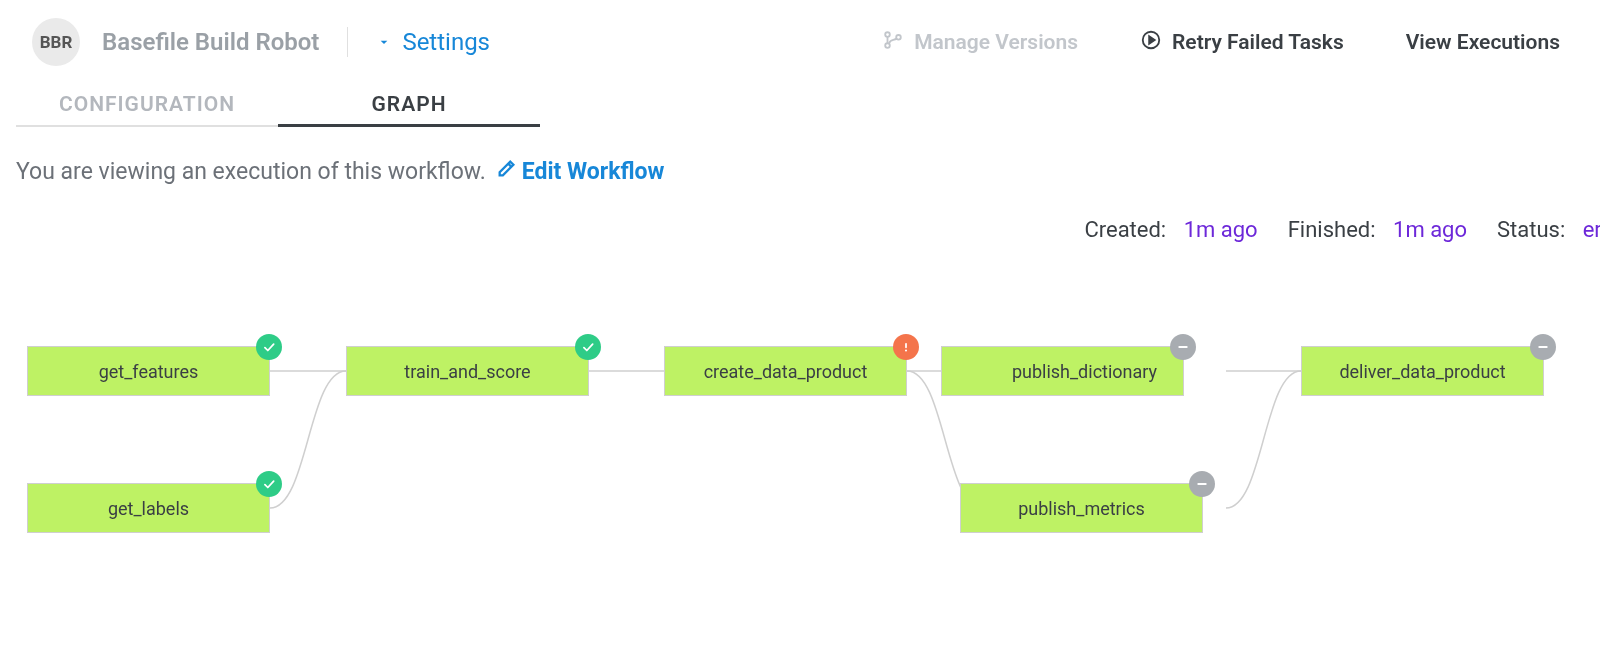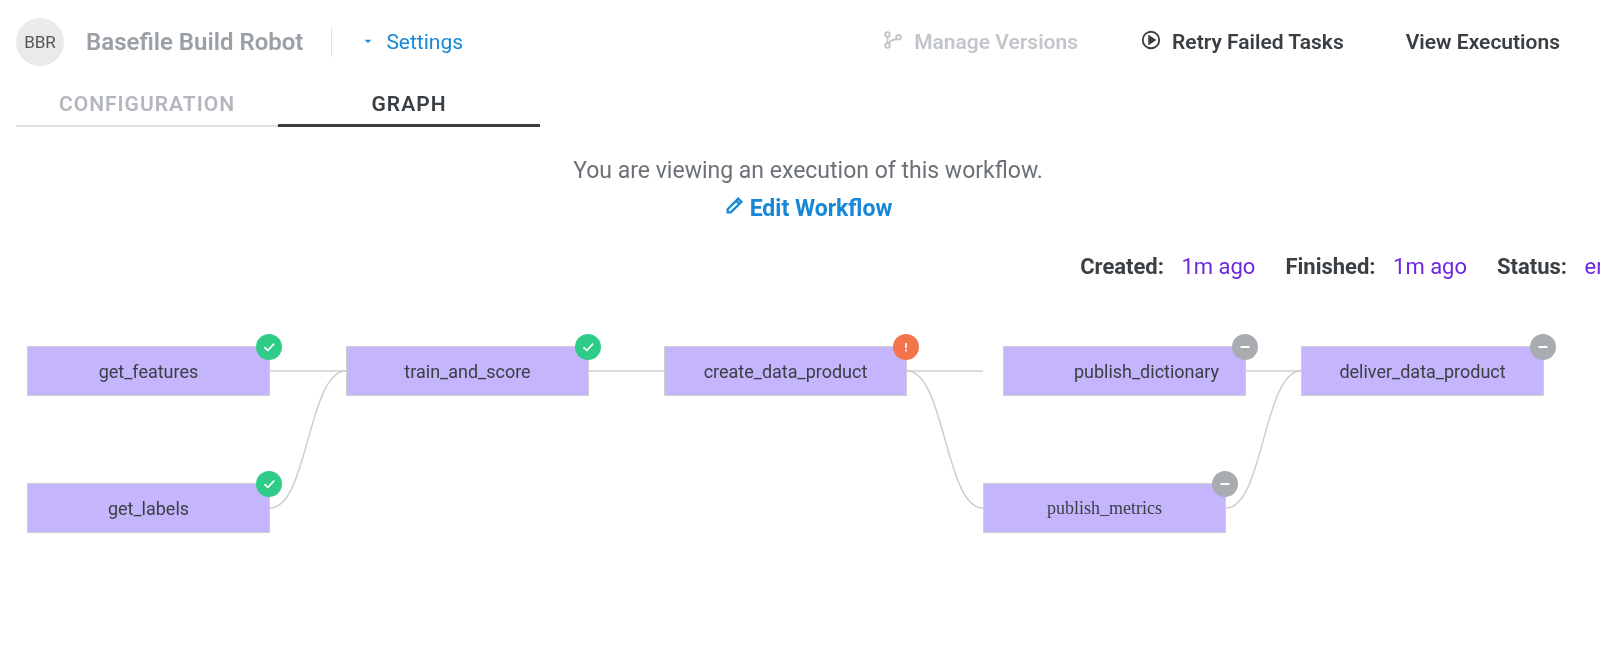--- a/index.html
+++ b/index.html
@@ -21,40 +21,41 @@
       gap: 22px;
     }
     .avatar {
       width: 48px; height: 48px;
       border-radius: 50%;
       background: #eaeaea;
       display: flex;
       align-items: center;
       justify-content: center;
       font-size: 17px;
-      font-weight: 400;
+      font-weight: 700;
       color: #555;
+      margin-left: 16px;
     }
     .workflow-name {
       font-size: 24px;
       font-weight: 600;
       color: #9aa0a6;
     }
     .vsep {
       width: 1px;
       height: 30px;
       background: #e0e0e0;
       margin: 0 6px;
     }
     .settings-link {
       display: flex;
       align-items: center;
       gap: 10px;
       color: #1787d8;
-      font-size: 21px;
+      font-size: 24px;
       cursor: pointer;
     }
     .settings-link svg { width: 16px; height: 16px; }
 
     .header-spacer { flex: 1; }
 
     .header-action {
       display: flex;
       align-items: center;
       gap: 10px;
@@ -91,21 +92,20 @@
     }
 
     
     .info-line {
       margin: 30px 0 0 16px;
       font-size: 23px;
       color: #6c7178;
       display: flex;
       align-items: center;
       gap: 10px;
-      flex-direction: column;
     }
     .edit-link {
       color: #1787d8;
       font-weight: 700;
       display: inline-flex;
       align-items: center;
       gap: 4px;
       cursor: pointer;
     }
     .edit-link svg { width: 22px; height: 22px; }
@@ -113,21 +113,21 @@
     
     .meta-line {
       display: flex;
       justify-content: flex-end;
       gap: 30px;
       margin-top: 32px;
       padding-right: 0;
       font-size: 22px;
     }
     .meta-item { white-space: nowrap; }
-    .meta-label { font-weight: 700; color: #3a3f44; }
+    .meta-label { font-weight: 400; color: #3a3f44; }
     .meta-value { color: #6d28d9; margin-left: 12px; }
     .meta-line .meta-item:last-child { overflow: hidden; width: 103px; }
 
     
     .graph-canvas {
       position: absolute;
       left: 0;
       top: 300px;
       width: 1600px;
       height: 330px;
@@ -136,21 +136,21 @@
       position: absolute;
       left: 0; top: 0;
       width: 100%; height: 100%;
       pointer-events: none;
     }
     .node {
       position: absolute;
       width: 243px;
       height: 50px;
       border: 1px solid #cfcfcf;
-      background: #c4b5fd;
+      background: #bef264;
       display: flex;
       align-items: center;
       justify-content: center;
       font-size: 18px;
       color: #3a3f44;
       cursor: pointer;
     }
     .node .status-badge {
       position: absolute;
       top: -13px;
@@ -282,29 +282,29 @@
     </div>
     <div class="node" style="left: 664px; top: 46px;">
       <span>create_data_product</span>
       <div class="status-badge status-error">
         <svg viewBox="0 0 24 24" fill="#fff">
           <rect x="10.5" y="5" width="3" height="9" rx="1.5"></rect>
           <circle cx="12" cy="18" r="1.8"></circle>
         </svg>
       </div>
     </div>
-    <div class="node" style="left: 1003px; top: 46px; padding-left: 44px;">
+    <div class="node" style="left: 941px; top: 46px; padding-left: 44px;">
       <span>publish_dictionary</span>
       <div class="status-badge status-pending">
         <svg viewBox="0 0 24 24" fill="#fff">
           <rect x="5" y="10.5" width="14" height="3" rx="1.5"></rect>
         </svg>
       </div>
     </div>
-    <div class="node" style="left: 983px; top: 183px; font-family: Liberation Serif, serif;">
+    <div class="node" style="left: 960px; top: 183px;">
       <span>publish_metrics</span>
       <div class="status-badge status-pending">
         <svg viewBox="0 0 24 24" fill="#fff">
           <rect x="5" y="10.5" width="14" height="3" rx="1.5"></rect>
         </svg>
       </div>
     </div>
     <div class="node" style="left: 1301px; top: 46px;">
       <span>deliver_data_product</span>
       <div class="status-badge status-pending">

